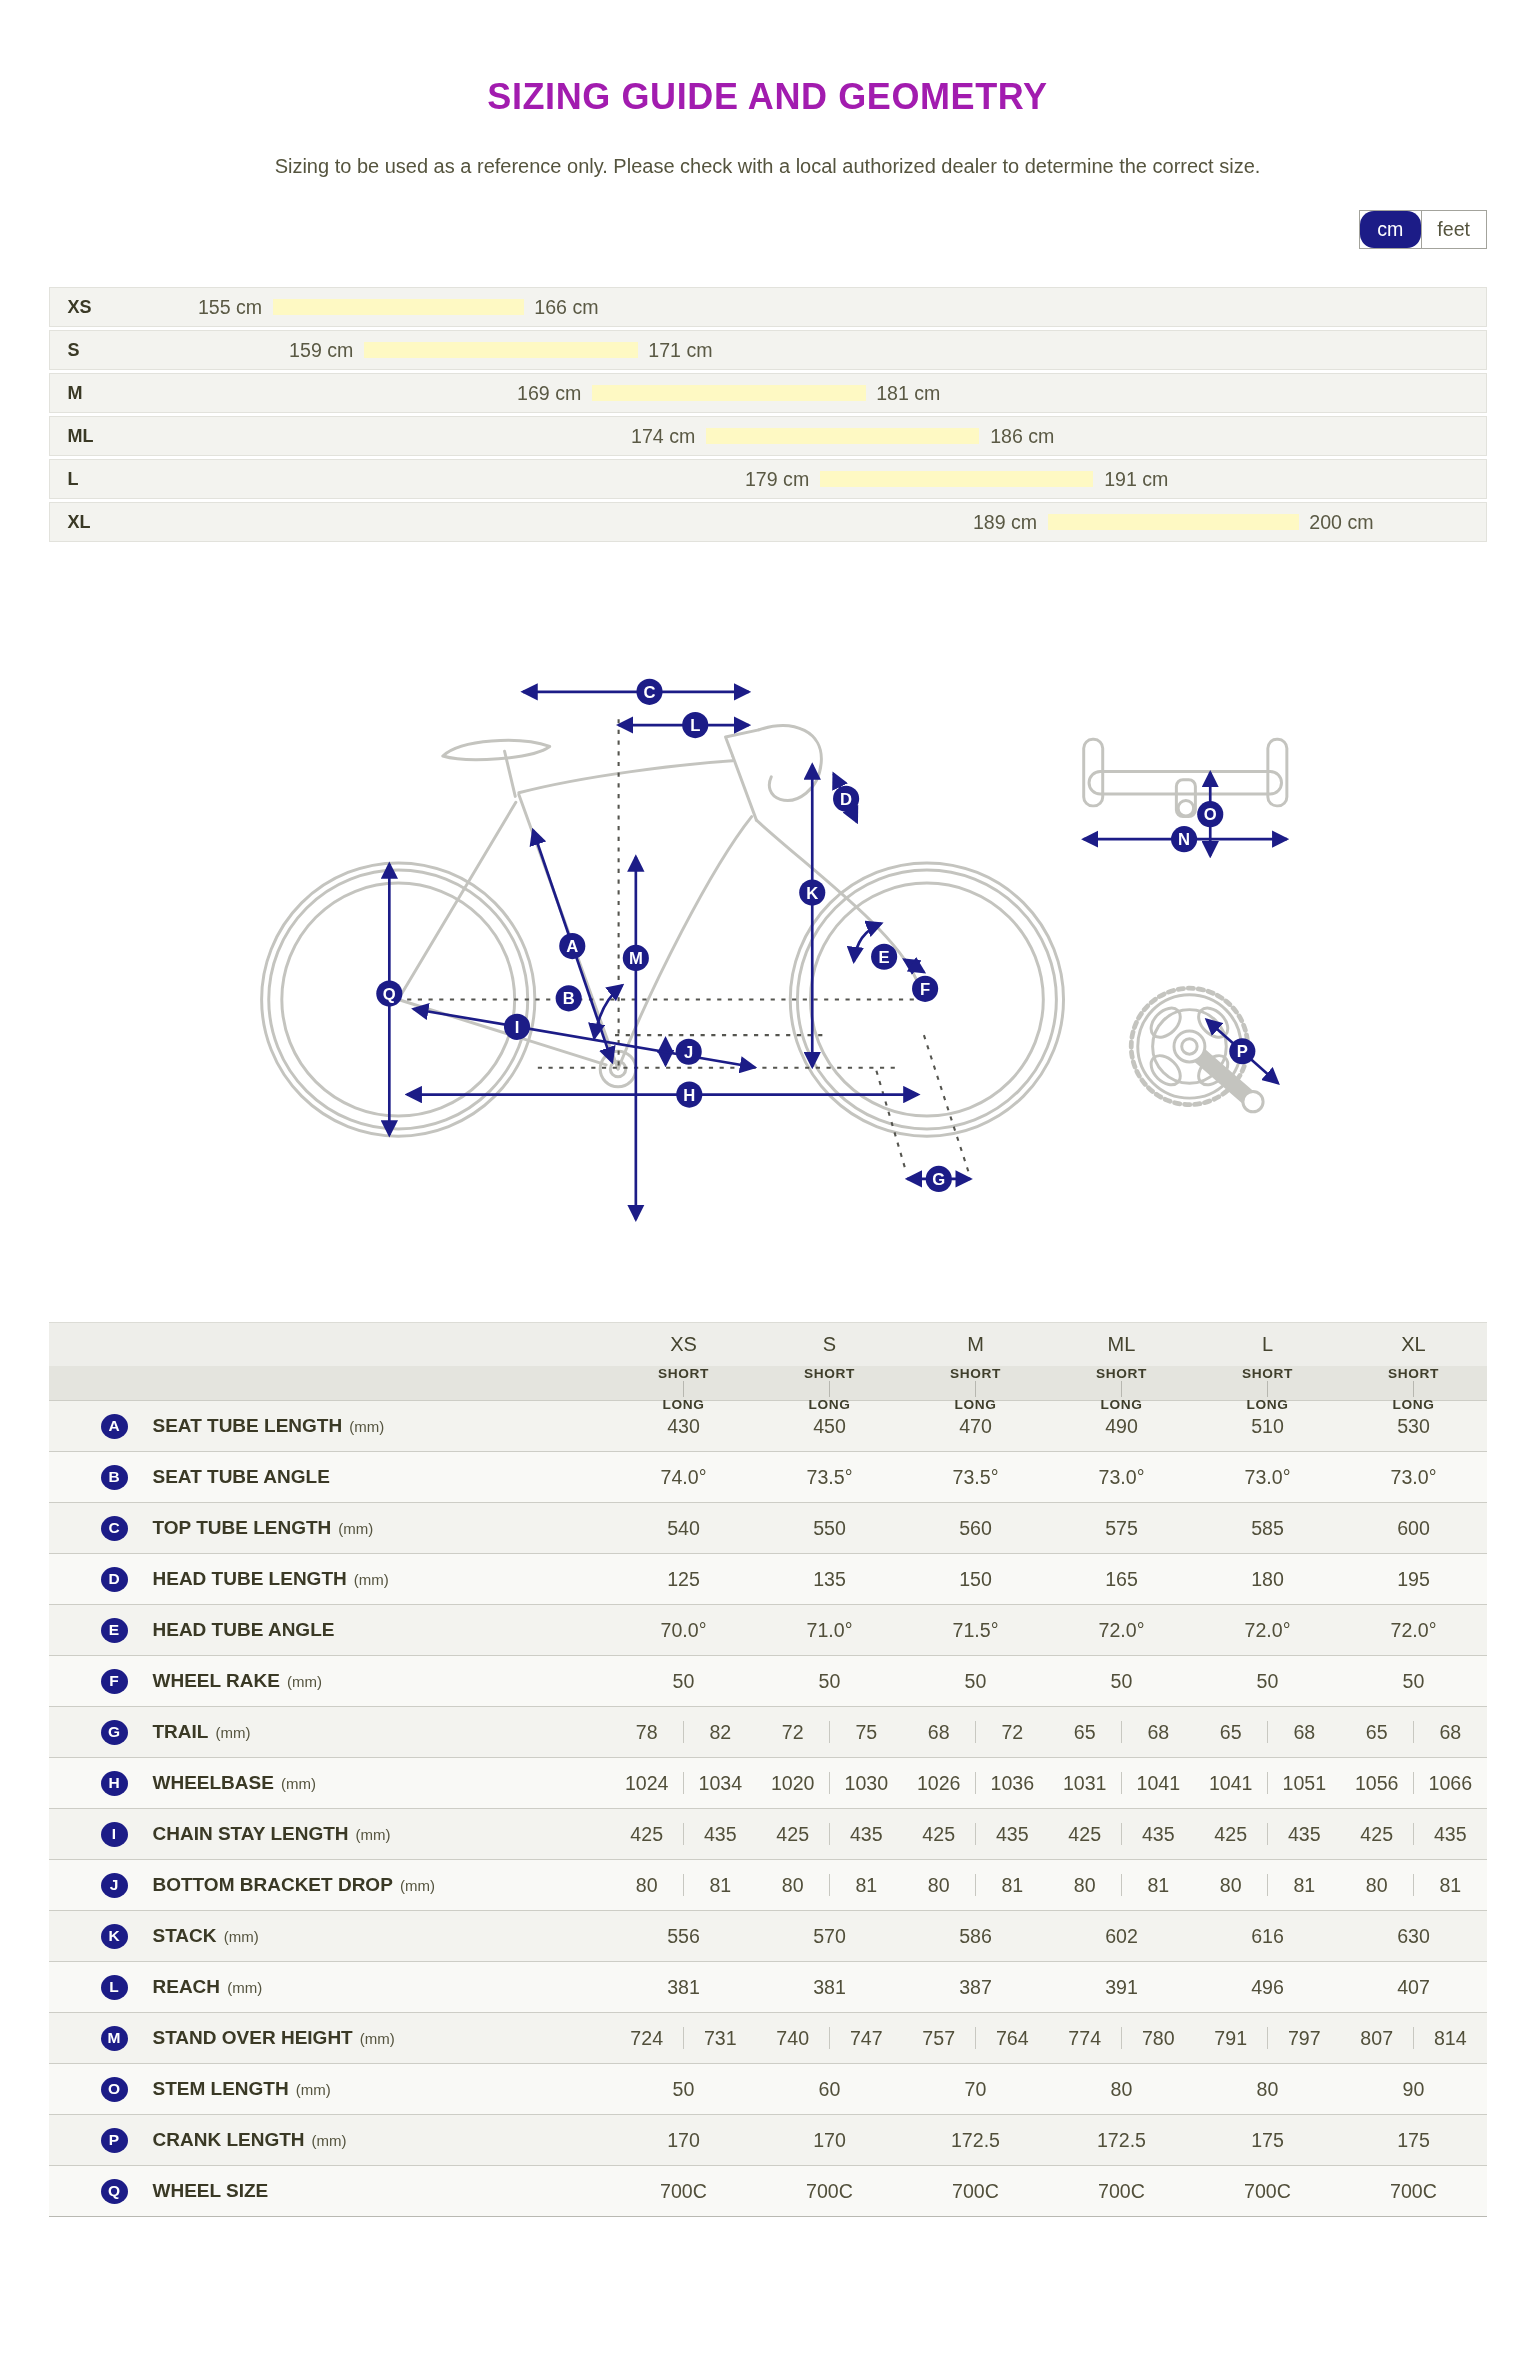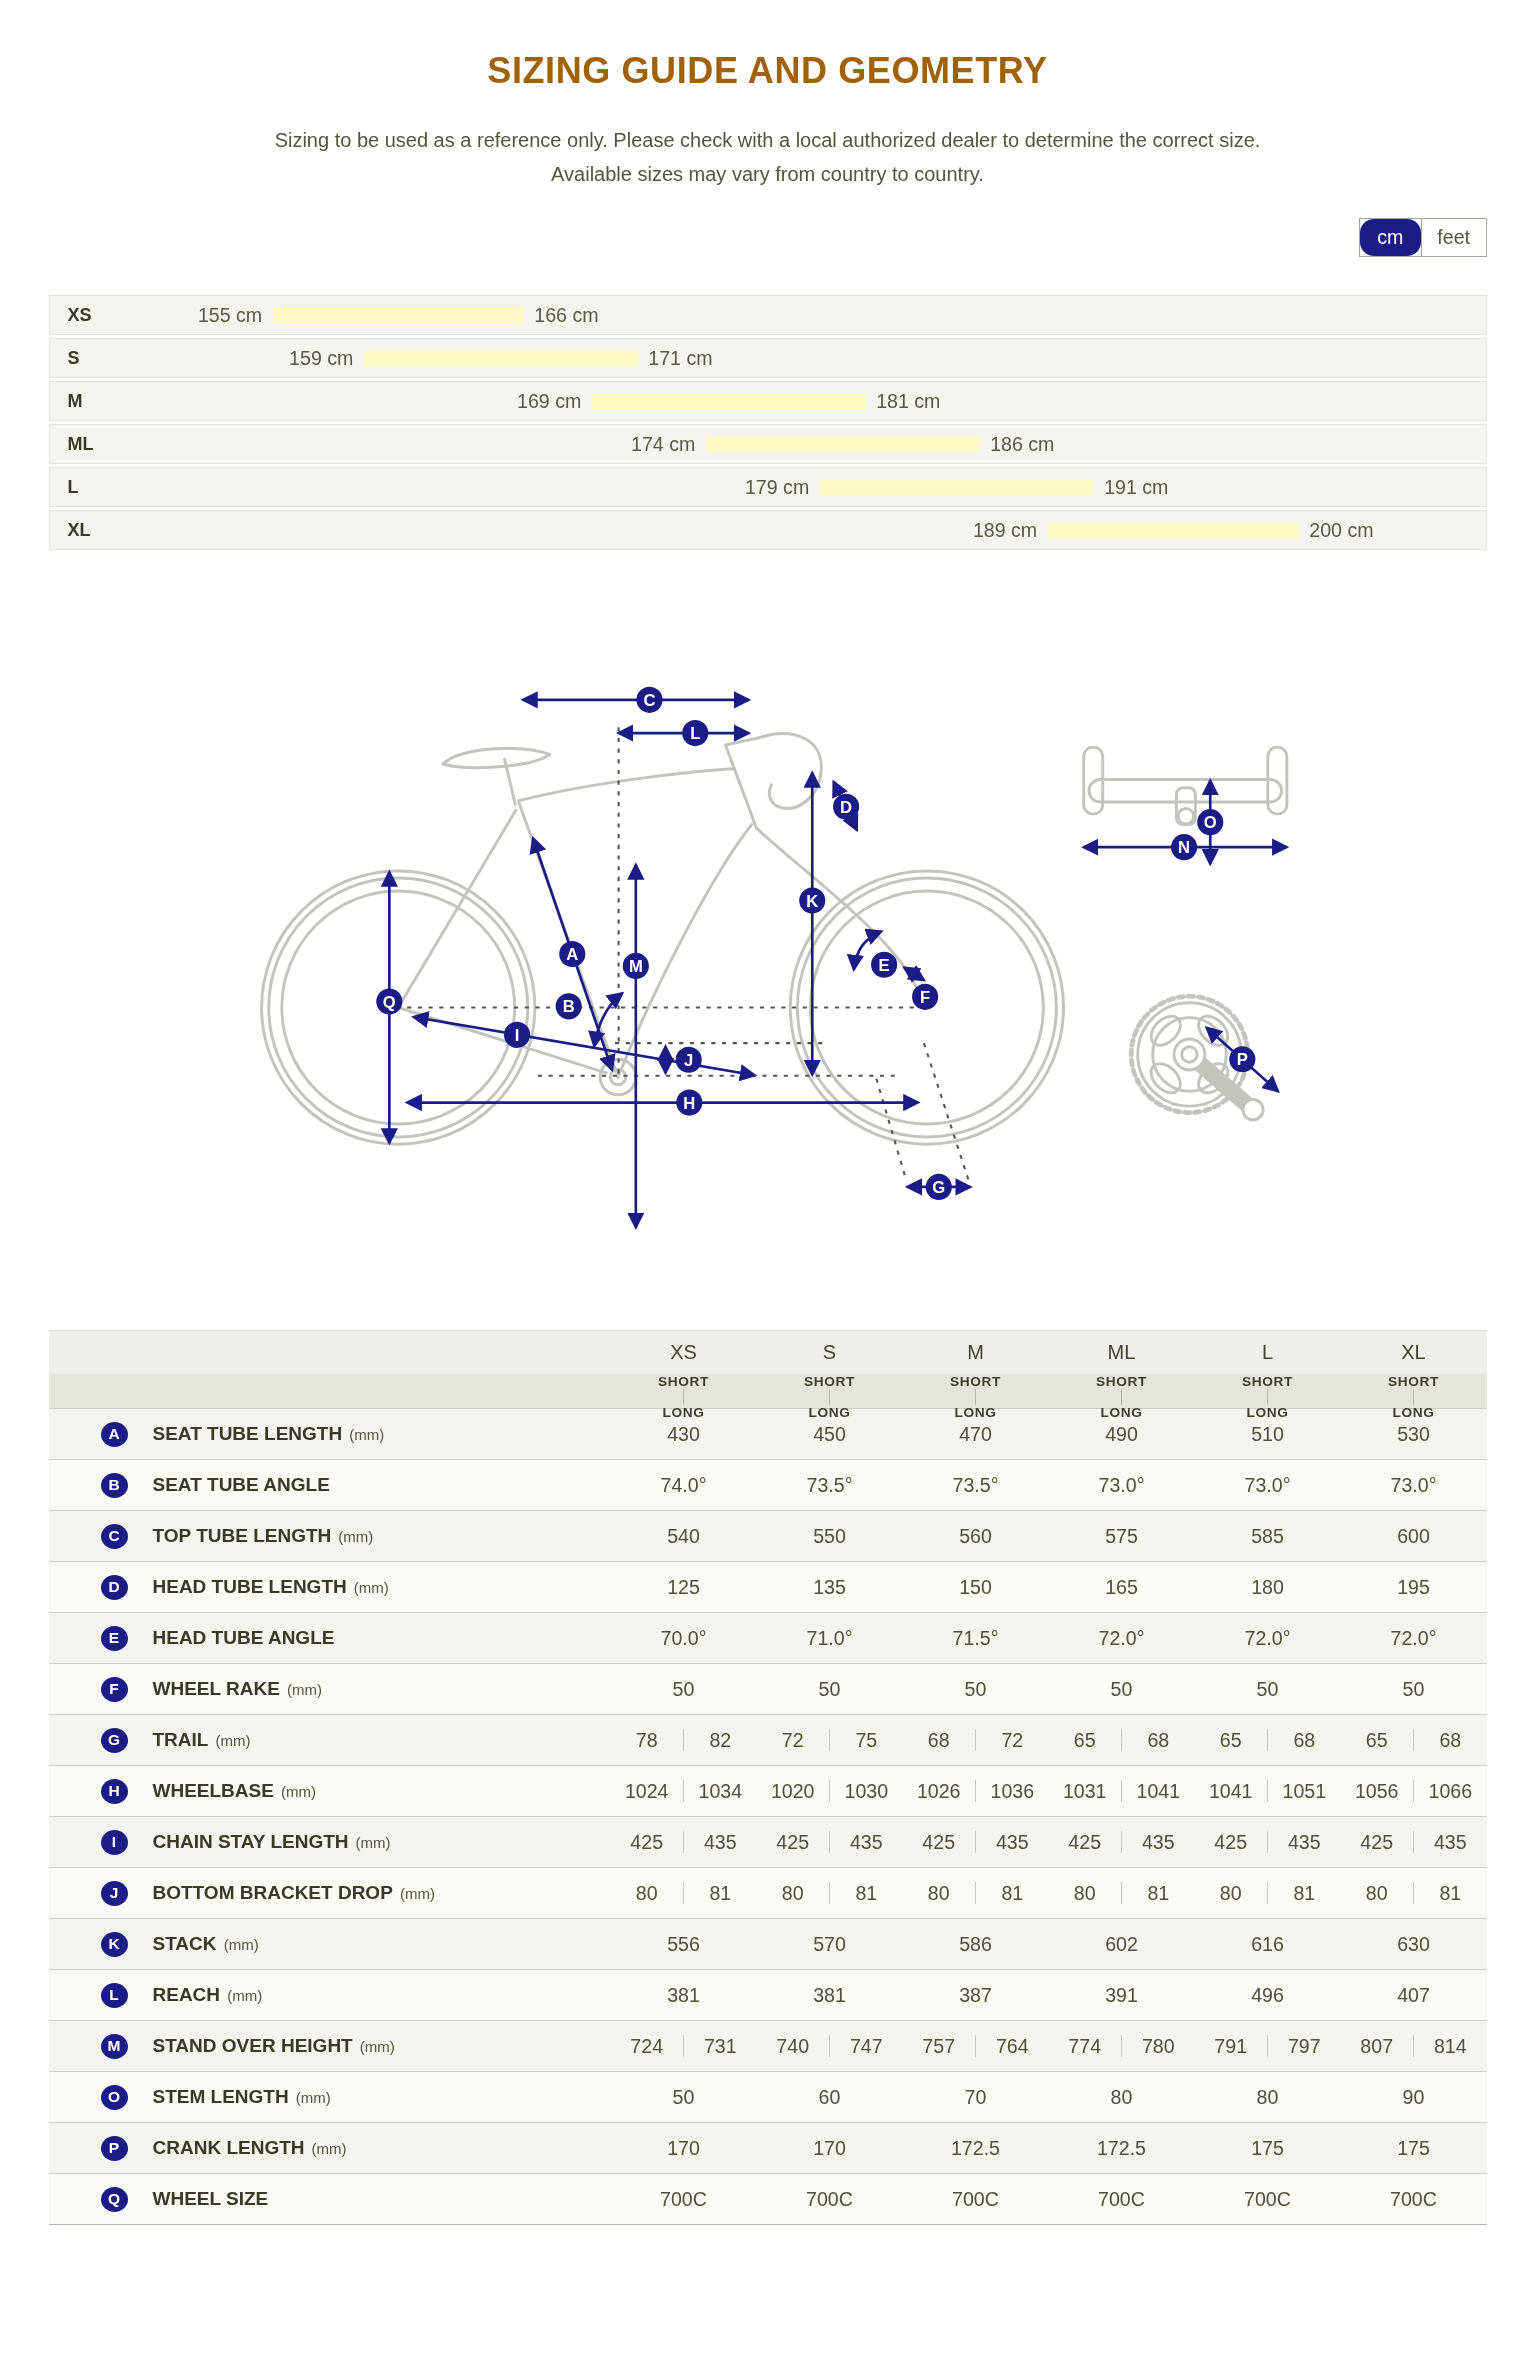--- a/index.html
+++ b/index.html
@@ -1,21 +1,21 @@
 <!DOCTYPE html>
 <html style="font-size:9.5px"><head>
 <meta charset="utf-8">
 <style>
   * { box-sizing: border-box; margin: 0; padding: 0; }
   body { width: 1535px; height: 2377px; background: #ffffff;
          font-family: "Liberation Sans", sans-serif; color: #55543e; }
   .content { width: 1438px; margin: 0 auto; }
 
-  .page-title { margin-top: 50px; text-align: center; font-size: 36px; font-weight: 700;
-                letter-spacing: 0.6px; color: #a16207; }
+  .page-title { margin-top: 76px; text-align: center; font-size: 36px; font-weight: 700;
+                letter-spacing: 0.6px; color: #a21caf; }
   .subtitle { margin-top: 31px; text-align: center; font-size: 20px; line-height: 34px; color: #55543e; }
 
   .toggle-row { display: flex; justify-content: flex-end; margin-top: 27px; }
   .toggle-row.second { margin-top: 38px; }
   .toggle { display: flex; border: 1.2px solid #a3a39c; }
   .toggle .tbtn { min-width: 61px; height: 37px; padding: 0 15.5px; display: flex; align-items: center;
                   justify-content: center; font-size: 19.6px; background: #ffffff; color: #55543e;
                   border: none; cursor: pointer; font-family: "Liberation Sans", sans-serif; }
   .toggle .tbtn.on { background: #1c1c87; color: #ffffff; border-radius: 14px; }
   .toggle .tbtn + .tbtn { border-left: 1.2px solid #a3a39c; }
@@ -66,21 +66,20 @@
   svg .lblt { font-family: "Liberation Sans", sans-serif; font-size: 28px; font-weight: 700;
               fill: #ffffff; text-anchor: middle; }
 </style>
 </head>
 <body>
 
 <div class="content">
   <h1 class="page-title">SIZING GUIDE AND GEOMETRY</h1>
   <div class="subtitle">
     <div>Sizing to be used as a reference only. Please check with a local authorized dealer to determine the correct size.</div>
-    <div>Available sizes may vary from country to country.</div>
   </div>
 
   <div class="toggle-row">
     <div class="toggle">
       <button class="tbtn on">cm</button>
       <button class="tbtn">feet</button>
     </div>
   </div>
 
   <div class="size-chart">

